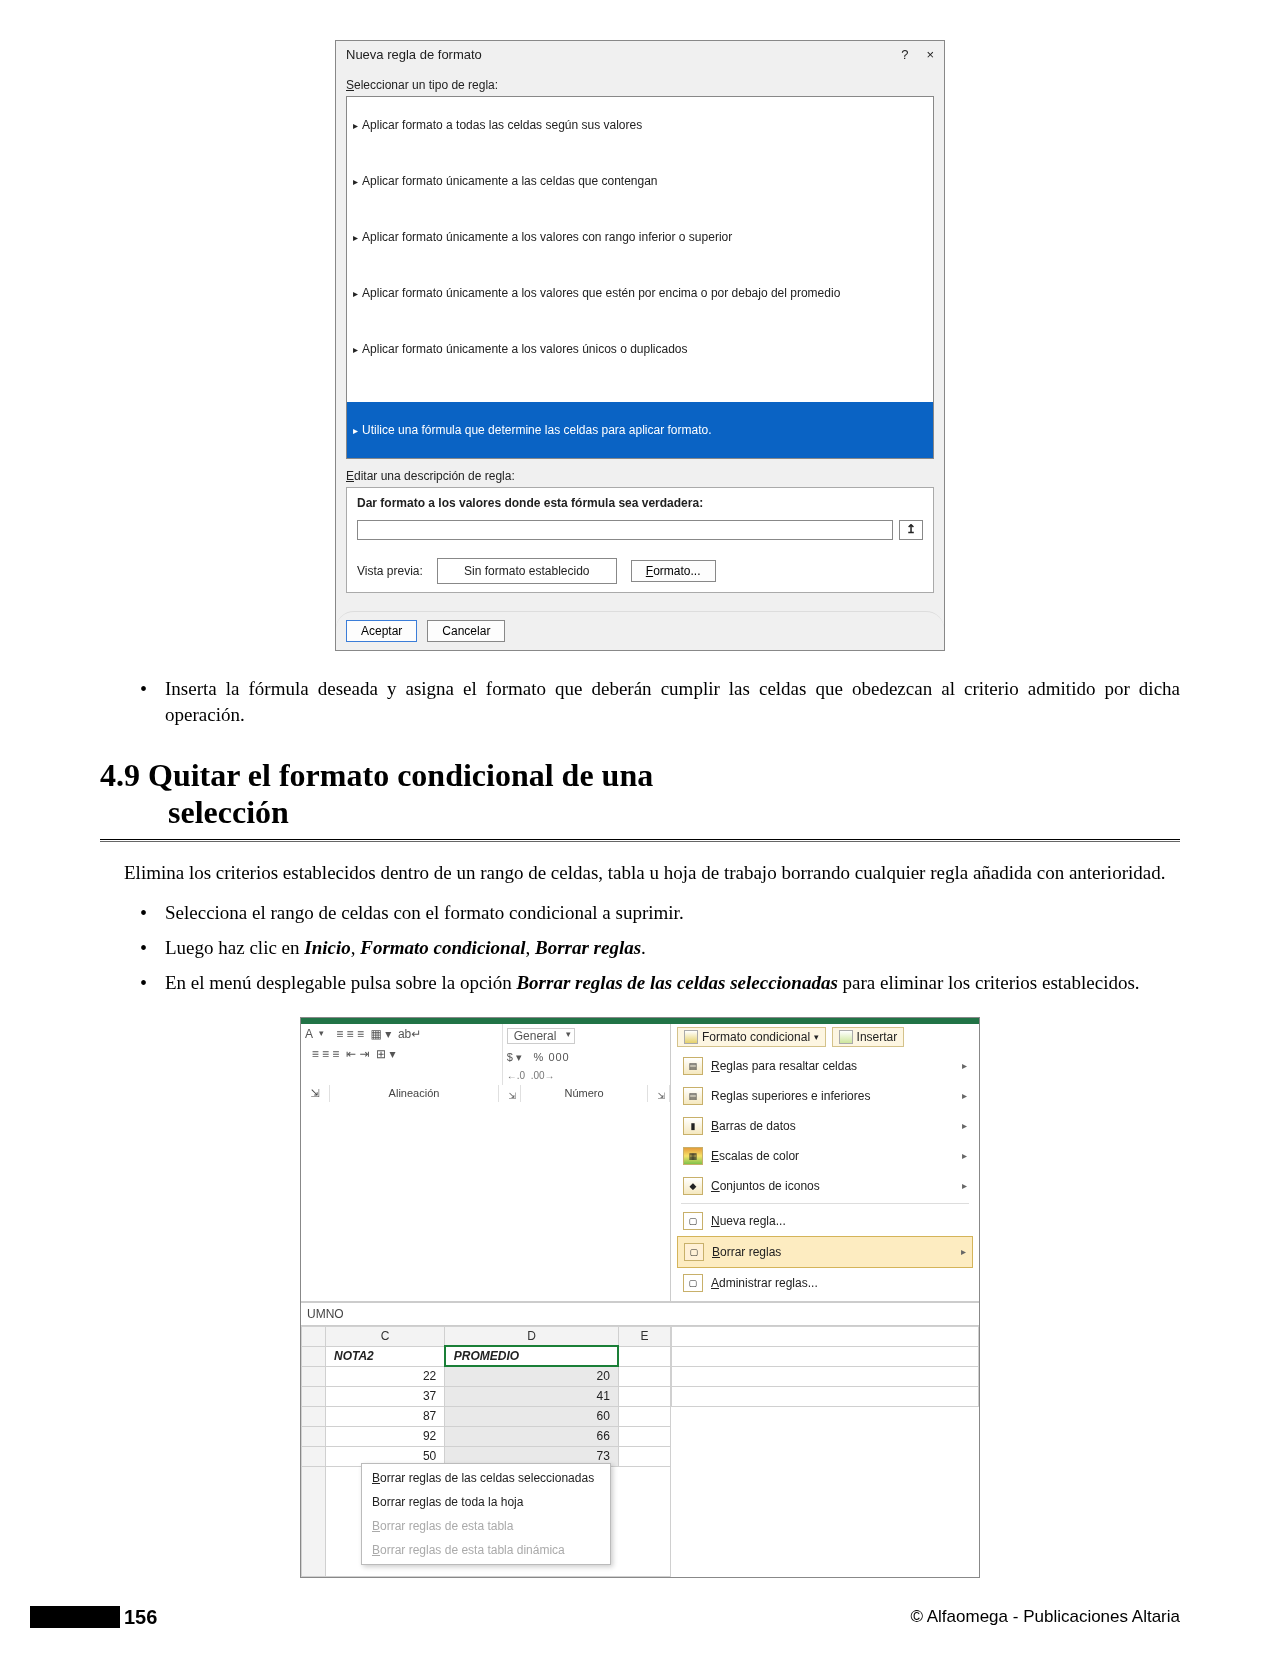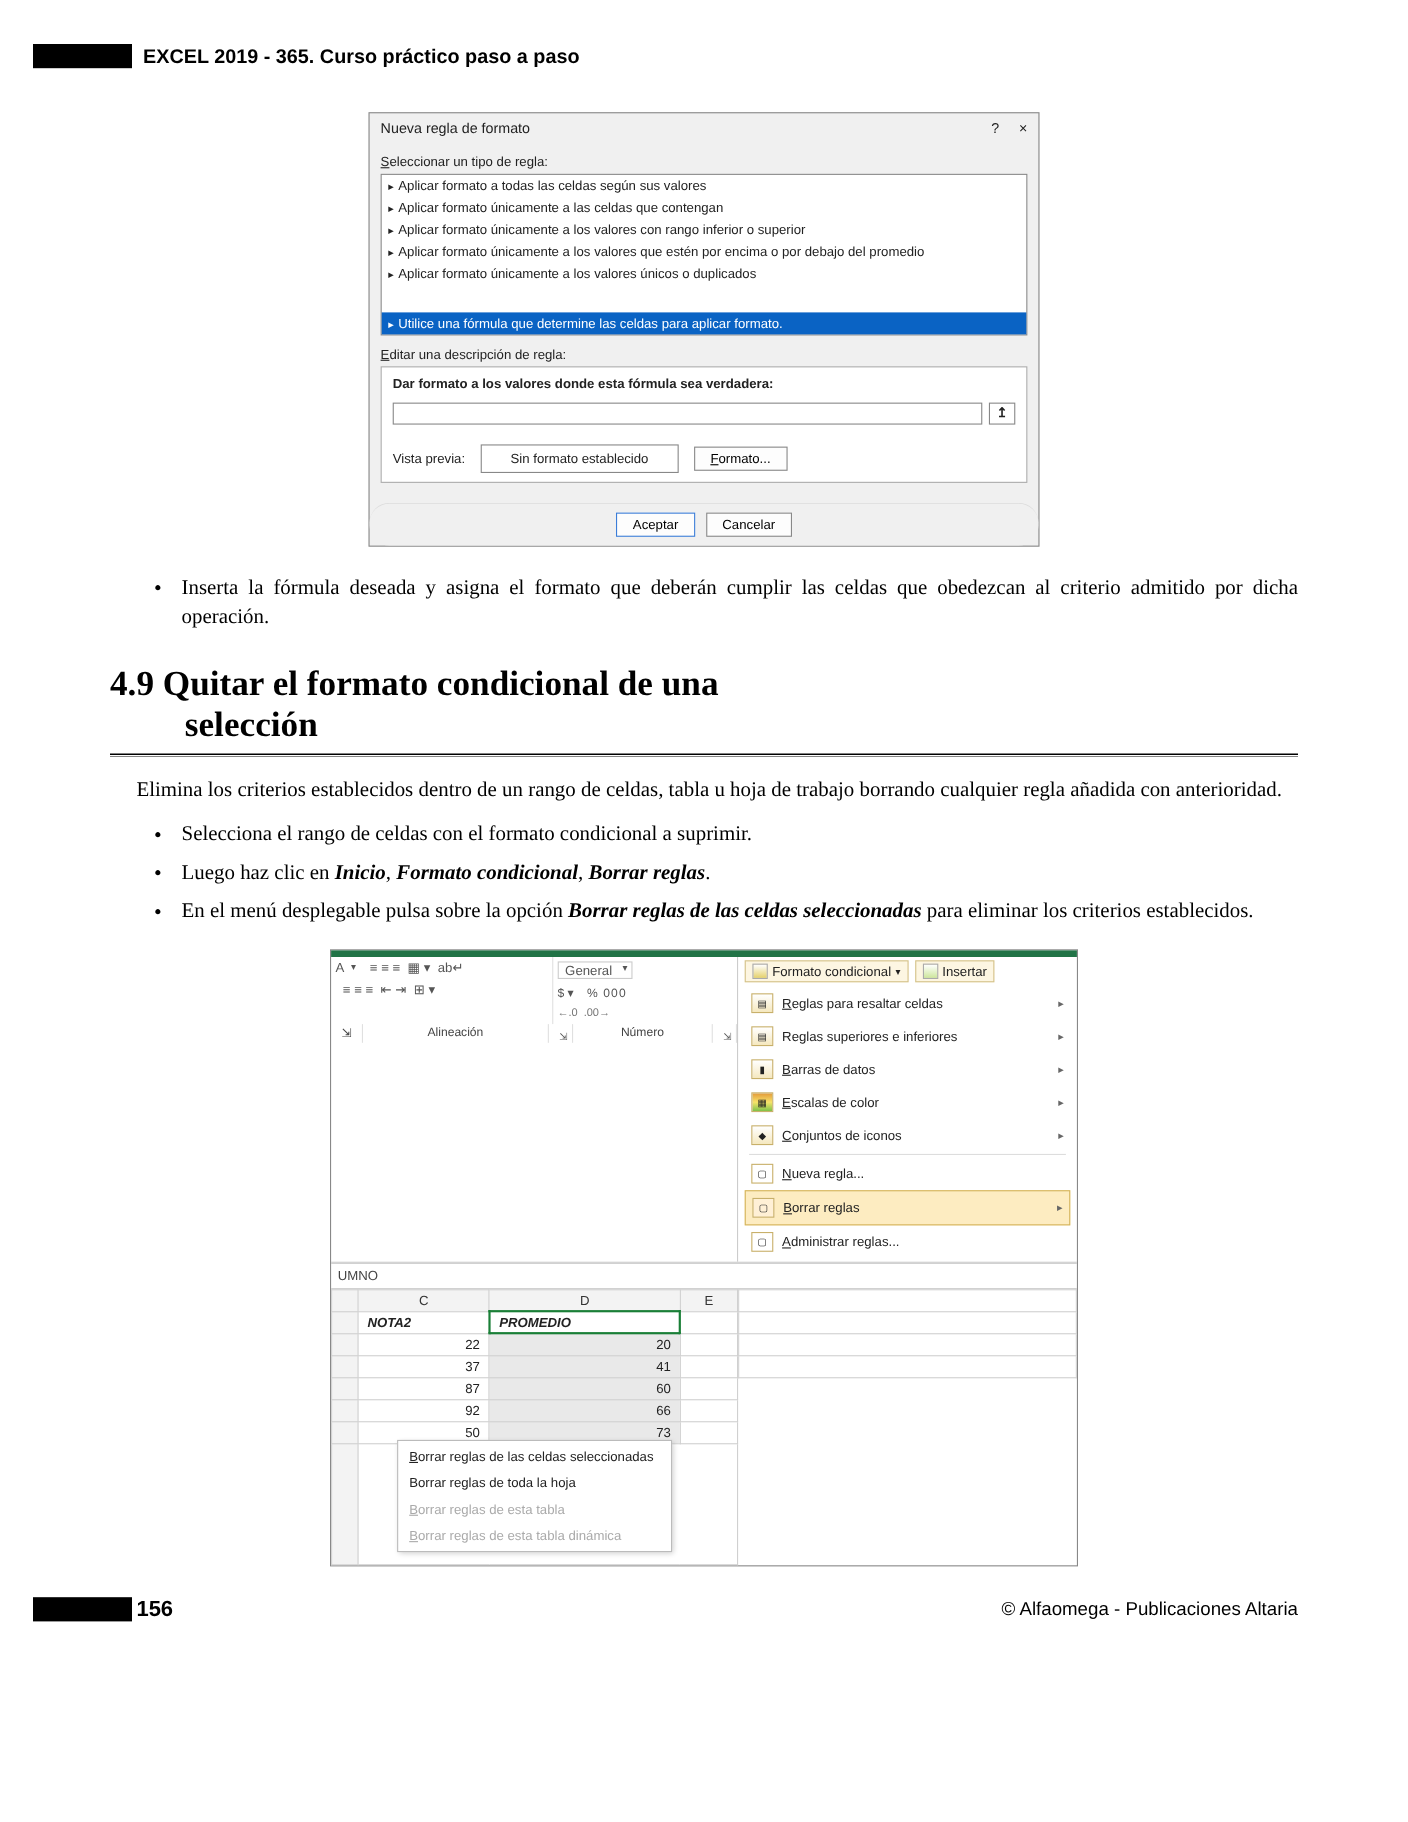--- a/index.html
+++ b/index.html
@@ -49,21 +49,21 @@
   .dlg-title-ctrl { display: flex; gap: 18px; }
   .dlg-body { padding: 6px 10px 10px 10px; }
   .dlg-label { margin: 4px 0 4px 0; text-decoration: underline; text-decoration-color: transparent; }
   .dlg-label .ul { text-decoration: underline; }
   .rule-list {
     border: 1px solid #888;
     background: #fff;
     margin-bottom: 10px;
   }
   .rule-item {
-    padding: 3px 6px;
+    padding: 21px 6px;
     white-space: nowrap;
     overflow: hidden;
     text-overflow: ellipsis;
   }
   .rule-item.sel {
     background: #0a63c4;
     color: #fff;
     margin-top: 25px;
   }
   .arrow::before { content: "▸"; margin-right: 4px; font-size: 10px; }
@@ -99,21 +99,21 @@
   }
   .btn {
     border: 1px solid #888;
     background: #fdfdfd;
     padding: 3px 14px;
     font-size: 12px;
     cursor: pointer;
   }
   .dlg-footer {
     display: flex;
-    justify-content: center;
+    justify-content: flex-start;
     gap: 10px;
     background: #f0f0f0;
     padding: 8px 10px;
     border-top: 1px solid #ddd;
     border-radius: 18px;
   }
   .btn.primary { border: 1.5px solid #3b7dd8; }
 
   
   .bullet-list { margin: 0 0 20px 40px; padding: 0; list-style: none; }
@@ -289,24 +289,20 @@
   }
   .page-num { font-weight: bold; font-size: 20px; margin-left: 4px; }
   .copyright { font-size: 17px; }
   .ul-letter { text-decoration: underline; }
 </style>
 </head>
 <body>
 
 <div class="page">
 
-  <div class="header-bar">
-    <div class="header-block"></div>
-    <div class="header-text">EXCEL 2019 - 365. Curso práctico paso a paso</div>
-  </div>
 
   <div class="dialog1">
     <div class="dlg-title">
       <span>Nueva regla de formato</span>
       <span class="dlg-title-ctrl">
         <span>?</span>
         <span>×</span>
       </span>
     </div>
     <div class="dlg-body">

